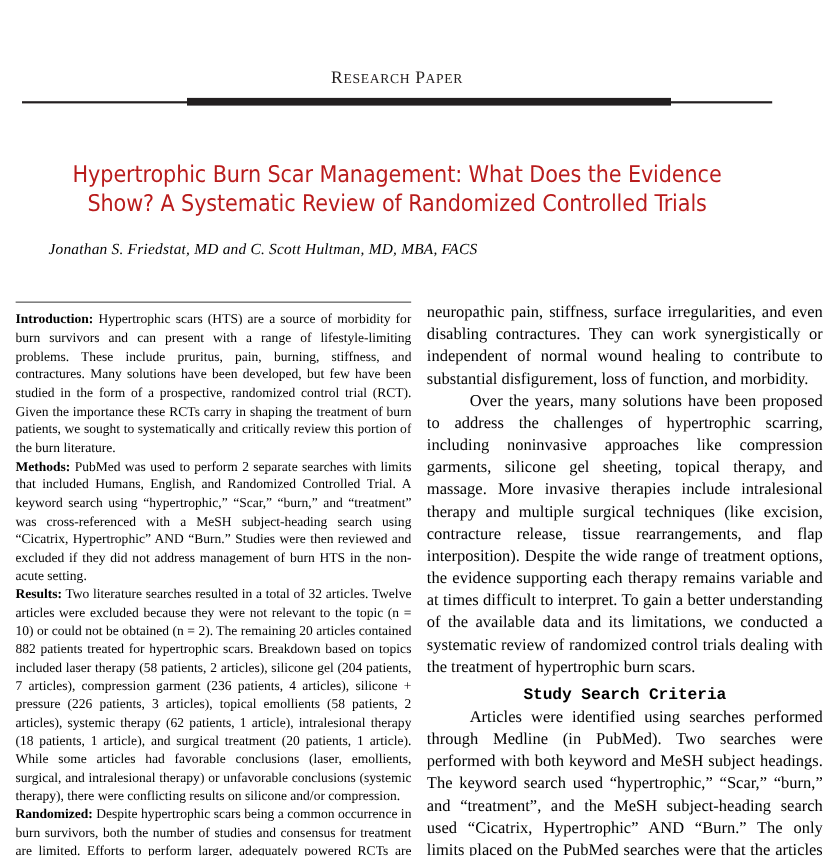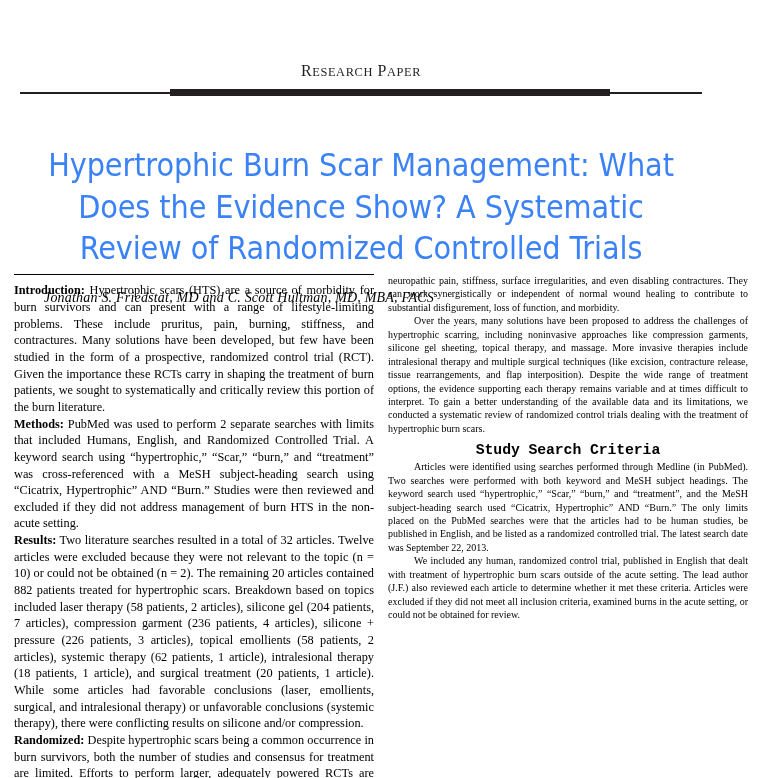--- a/index.html
+++ b/index.html
@@ -60,27 +60,27 @@
     background: #231f20;
   }
 
   
   .titleblock {
     padding: 0 44px;
     text-align: center;
   }
   .paper-title {
     font-family: "DejaVu Sans Condensed", "Liberation Sans Narrow", "Liberation Sans", sans-serif;
-    font-size: 32px;
+    font-size: 21px;
     font-weight: 400;
     line-height: 1.30;
     letter-spacing: -0.1px;
     margin: 0;
     padding-top: 46px;
-    color: #3b82f6;
+    color: #b91c1c;
   }
   .byline {
     font-family: "Liberation Serif", "DejaVu Serif", serif;
     font-style: italic;
     font-size: 14px;
     margin: 0;
     padding-top: 20px;
     letter-spacing: 0.2px;
   }
 
@@ -142,21 +142,21 @@
     letter-spacing: 0.4px;
   }
   h3.subsection {
     font-family: Liberation Mono, monospace;
     font-size: 14.8px;
     font-weight: bold;
     text-align: center;
     margin: 7px 0 2px 0;
     letter-spacing: -0.1px;
   }
-  .rc p { font-size: 10px; line-height: 1.345; }
+  .rc p { font-size: 15px; line-height: 1.345; }
 </style>
 </head>
 <body>
 
 <div class="page">
 
   <div class="runhead"><span style="font-size: 16px;">R</span><span style="font-size: 12.4px;">ESEARCH</span> <span style="font-size: 16px;">P</span><span style="font-size: 12.4px;">APER</span></div>
 
   <div class="rule-wrap">
     <div class="rule-thin"></div>

